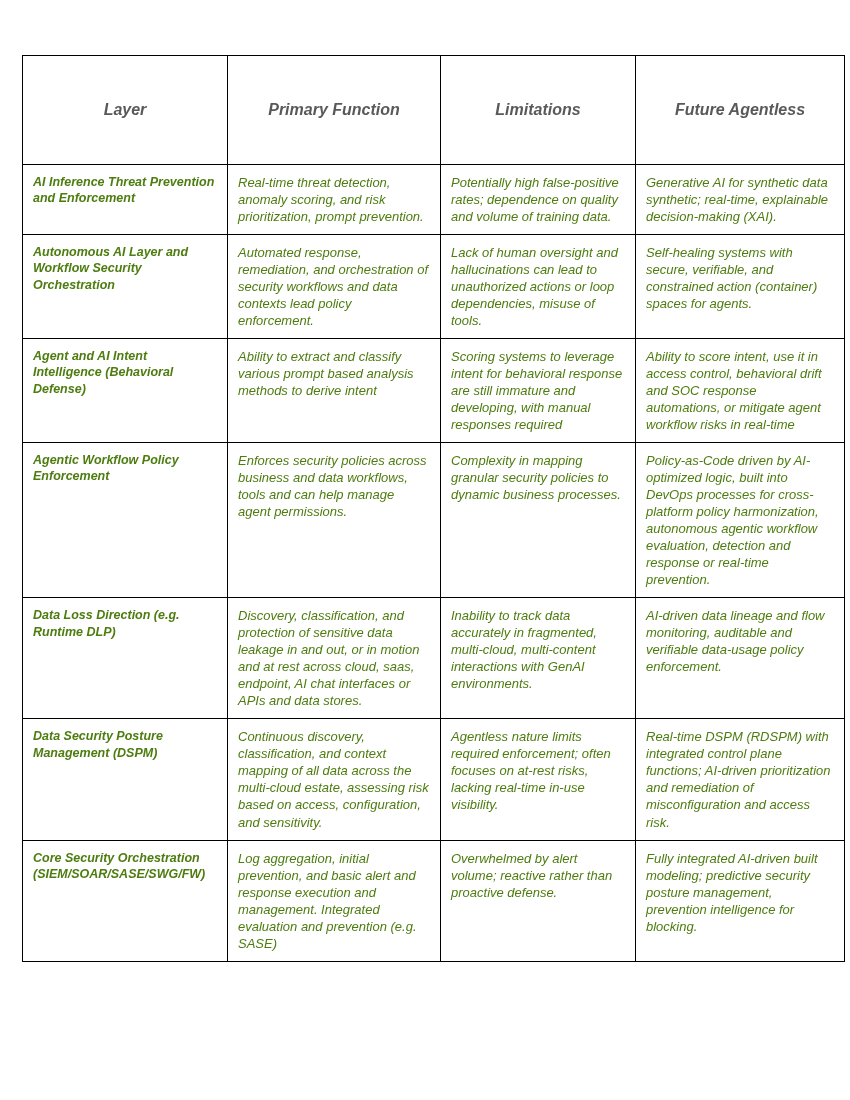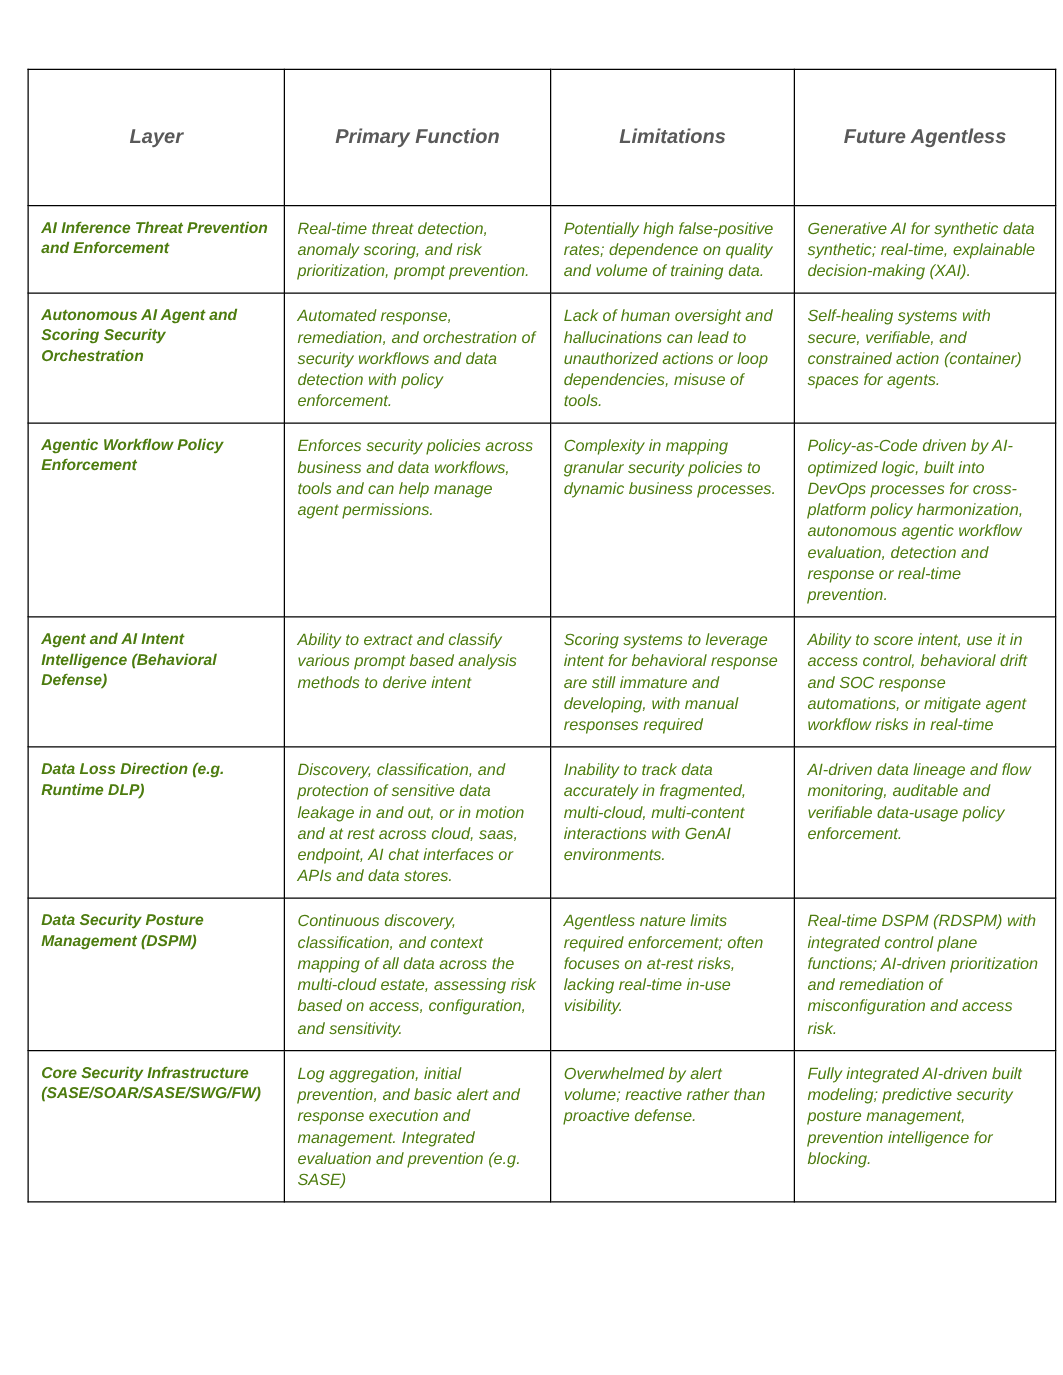--- a/index.html
+++ b/index.html
@@ -76,50 +76,50 @@
       </tr>
     </thead>
     <tbody>
       <tr>
         <td class="layer-cell">AI Inference Threat Prevention and Enforcement</td>
         <td>Real-time threat detection, anomaly scoring, and risk prioritization, prompt prevention.</td>
         <td>Potentially high false-positive rates; dependence on quality and volume of training data.</td>
         <td>Generative AI for synthetic data synthetic; real-time, explainable decision-making (XAI).</td>
       </tr>
       <tr>
-        <td class="layer-cell">Autonomous AI Agent and Scoring Security Orchestration</td>
-        <td>Automated response, remediation, and orchestration of security workflows and data detection with policy enforcement.</td>
+        <td class="layer-cell">Autonomous AI Layer and Workflow Security Orchestration</td>
+        <td>Automated response, remediation, and orchestration of security workflows and data contexts lead policy enforcement.</td>
         <td>Lack of human oversight and hallucinations can lead to unauthorized actions or loop dependencies, misuse of tools.</td>
         <td>Self-healing systems with secure, verifiable, and constrained action (container) spaces for agents.</td>
+      </tr>
+      <tr>
+        <td class="layer-cell">Agent and AI Intent Intelligence (Behavioral Defense)</td>
+        <td>Ability to extract and classify various prompt based analysis methods to derive intent</td>
+        <td>Scoring systems to leverage intent for behavioral response are still immature and developing, with manual responses required</td>
+        <td>Ability to score intent, use it in access control, behavioral drift and SOC response automations, or mitigate agent workflow risks in real-time</td>
       </tr>
       <tr>
         <td class="layer-cell">Agentic Workflow Policy Enforcement</td>
         <td>Enforces security policies across business and data workflows, tools and can help manage agent permissions.</td>
         <td>Complexity in mapping granular security policies to dynamic business processes.</td>
         <td>Policy-as-Code driven by AI-optimized logic, built into DevOps processes for cross-platform policy harmonization, autonomous agentic workflow evaluation, detection and response or real-time prevention.</td>
-      </tr>
-      <tr>
-        <td class="layer-cell">Agent and AI Intent Intelligence (Behavioral Defense)</td>
-        <td>Ability to extract and classify various prompt based analysis methods to derive intent</td>
-        <td>Scoring systems to leverage intent for behavioral response are still immature and developing, with manual responses required</td>
-        <td>Ability to score intent, use it in access control, behavioral drift and SOC response automations, or mitigate agent workflow risks in real-time</td>
       </tr>
       <tr>
         <td class="layer-cell">Data Loss Direction (e.g. Runtime DLP)</td>
         <td>Discovery, classification, and protection of sensitive data leakage in and out, or in motion and at rest across cloud, saas, endpoint, AI chat interfaces or APIs and data stores.</td>
         <td>Inability to track data accurately in fragmented, multi-cloud, multi-content interactions with GenAI environments.</td>
         <td>AI-driven data lineage and flow monitoring, auditable and verifiable data-usage policy enforcement.</td>
       </tr>
       <tr>
         <td class="layer-cell">Data Security Posture Management (DSPM)</td>
         <td>Continuous discovery, classification, and context mapping of all data across the multi-cloud estate, assessing risk based on access, configuration, and sensitivity.</td>
         <td>Agentless nature limits required enforcement; often focuses on at-rest risks, lacking real-time in-use visibility.</td>
         <td>Real-time DSPM (RDSPM) with integrated control plane functions; AI-driven prioritization and remediation of misconfiguration and access risk.</td>
       </tr>
       <tr>
-        <td class="layer-cell">Core Security Infrastructure (SASE/SOAR/SASE/SWG/FW)</td>
+        <td class="layer-cell">Core Security Orchestration (SIEM/SOAR/SASE/SWG/FW)</td>
         <td>Log aggregation, initial prevention, and basic alert and response execution and management. Integrated evaluation and prevention (e.g. SASE)</td>
         <td>Overwhelmed by alert volume; reactive rather than proactive defense.</td>
         <td>Fully integrated AI-driven built modeling; predictive security posture management, prevention intelligence for blocking.</td>
       </tr>
     </tbody>
   </table>
 </div>
 
 </body></html>

